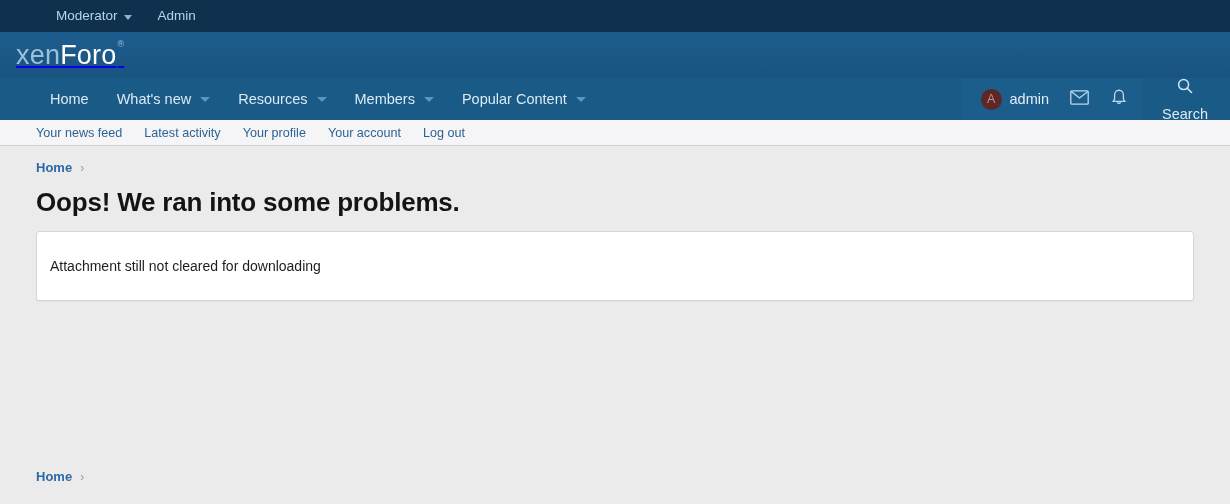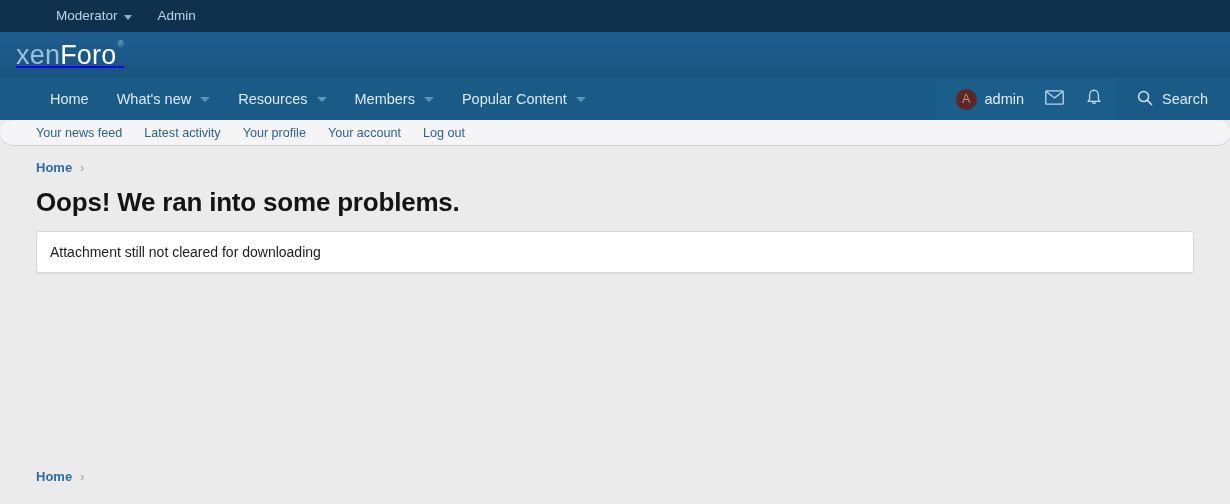--- a/index.html
+++ b/index.html
@@ -150,32 +150,32 @@
   .search-block {
     display: flex;
     align-items: center;
     gap: 9px;
     padding: 0 22px 0 20px;
     color: #dbeaf5;
     font-size: 14.5px;
     font-weight: 500;
     text-decoration: none;
     background: #195a86;
+    flex-direction: column;
   }
 
   
   .subnav {
     height: 26px;
     background: #f5f4f6;
     border-bottom: 1px solid #cfcfcf;
     display: flex;
     align-items: center;
     padding-left: 36px;
     gap: 22px;
-    border-radius: 13px;
   }
   .subnav a {
     color: #2d6394;
     font-size: 12.6px;
     text-decoration: none;
     white-space: nowrap;
   }
 
   
   .content {
@@ -204,21 +204,21 @@
     font-weight: 700;
     color: #141414;
     letter-spacing: -0.2px;
     margin: 8px 0 13px 0;
   }
 
   .error-box {
     background: #ffffff;
     border: 1px solid #d6d6d6;
     border-radius: 3px;
-    padding: 12px 13px;
+    padding: 26px 13px;
     font-size: 14px;
     color: #1d1d1d;
     box-shadow: 0 1px 1px rgba(0,0,0,0.04);
   }
 
   .spacer { height: 200px; }
 
   .footer-breadcrumb {
     display: flex;
     align-items: center;

